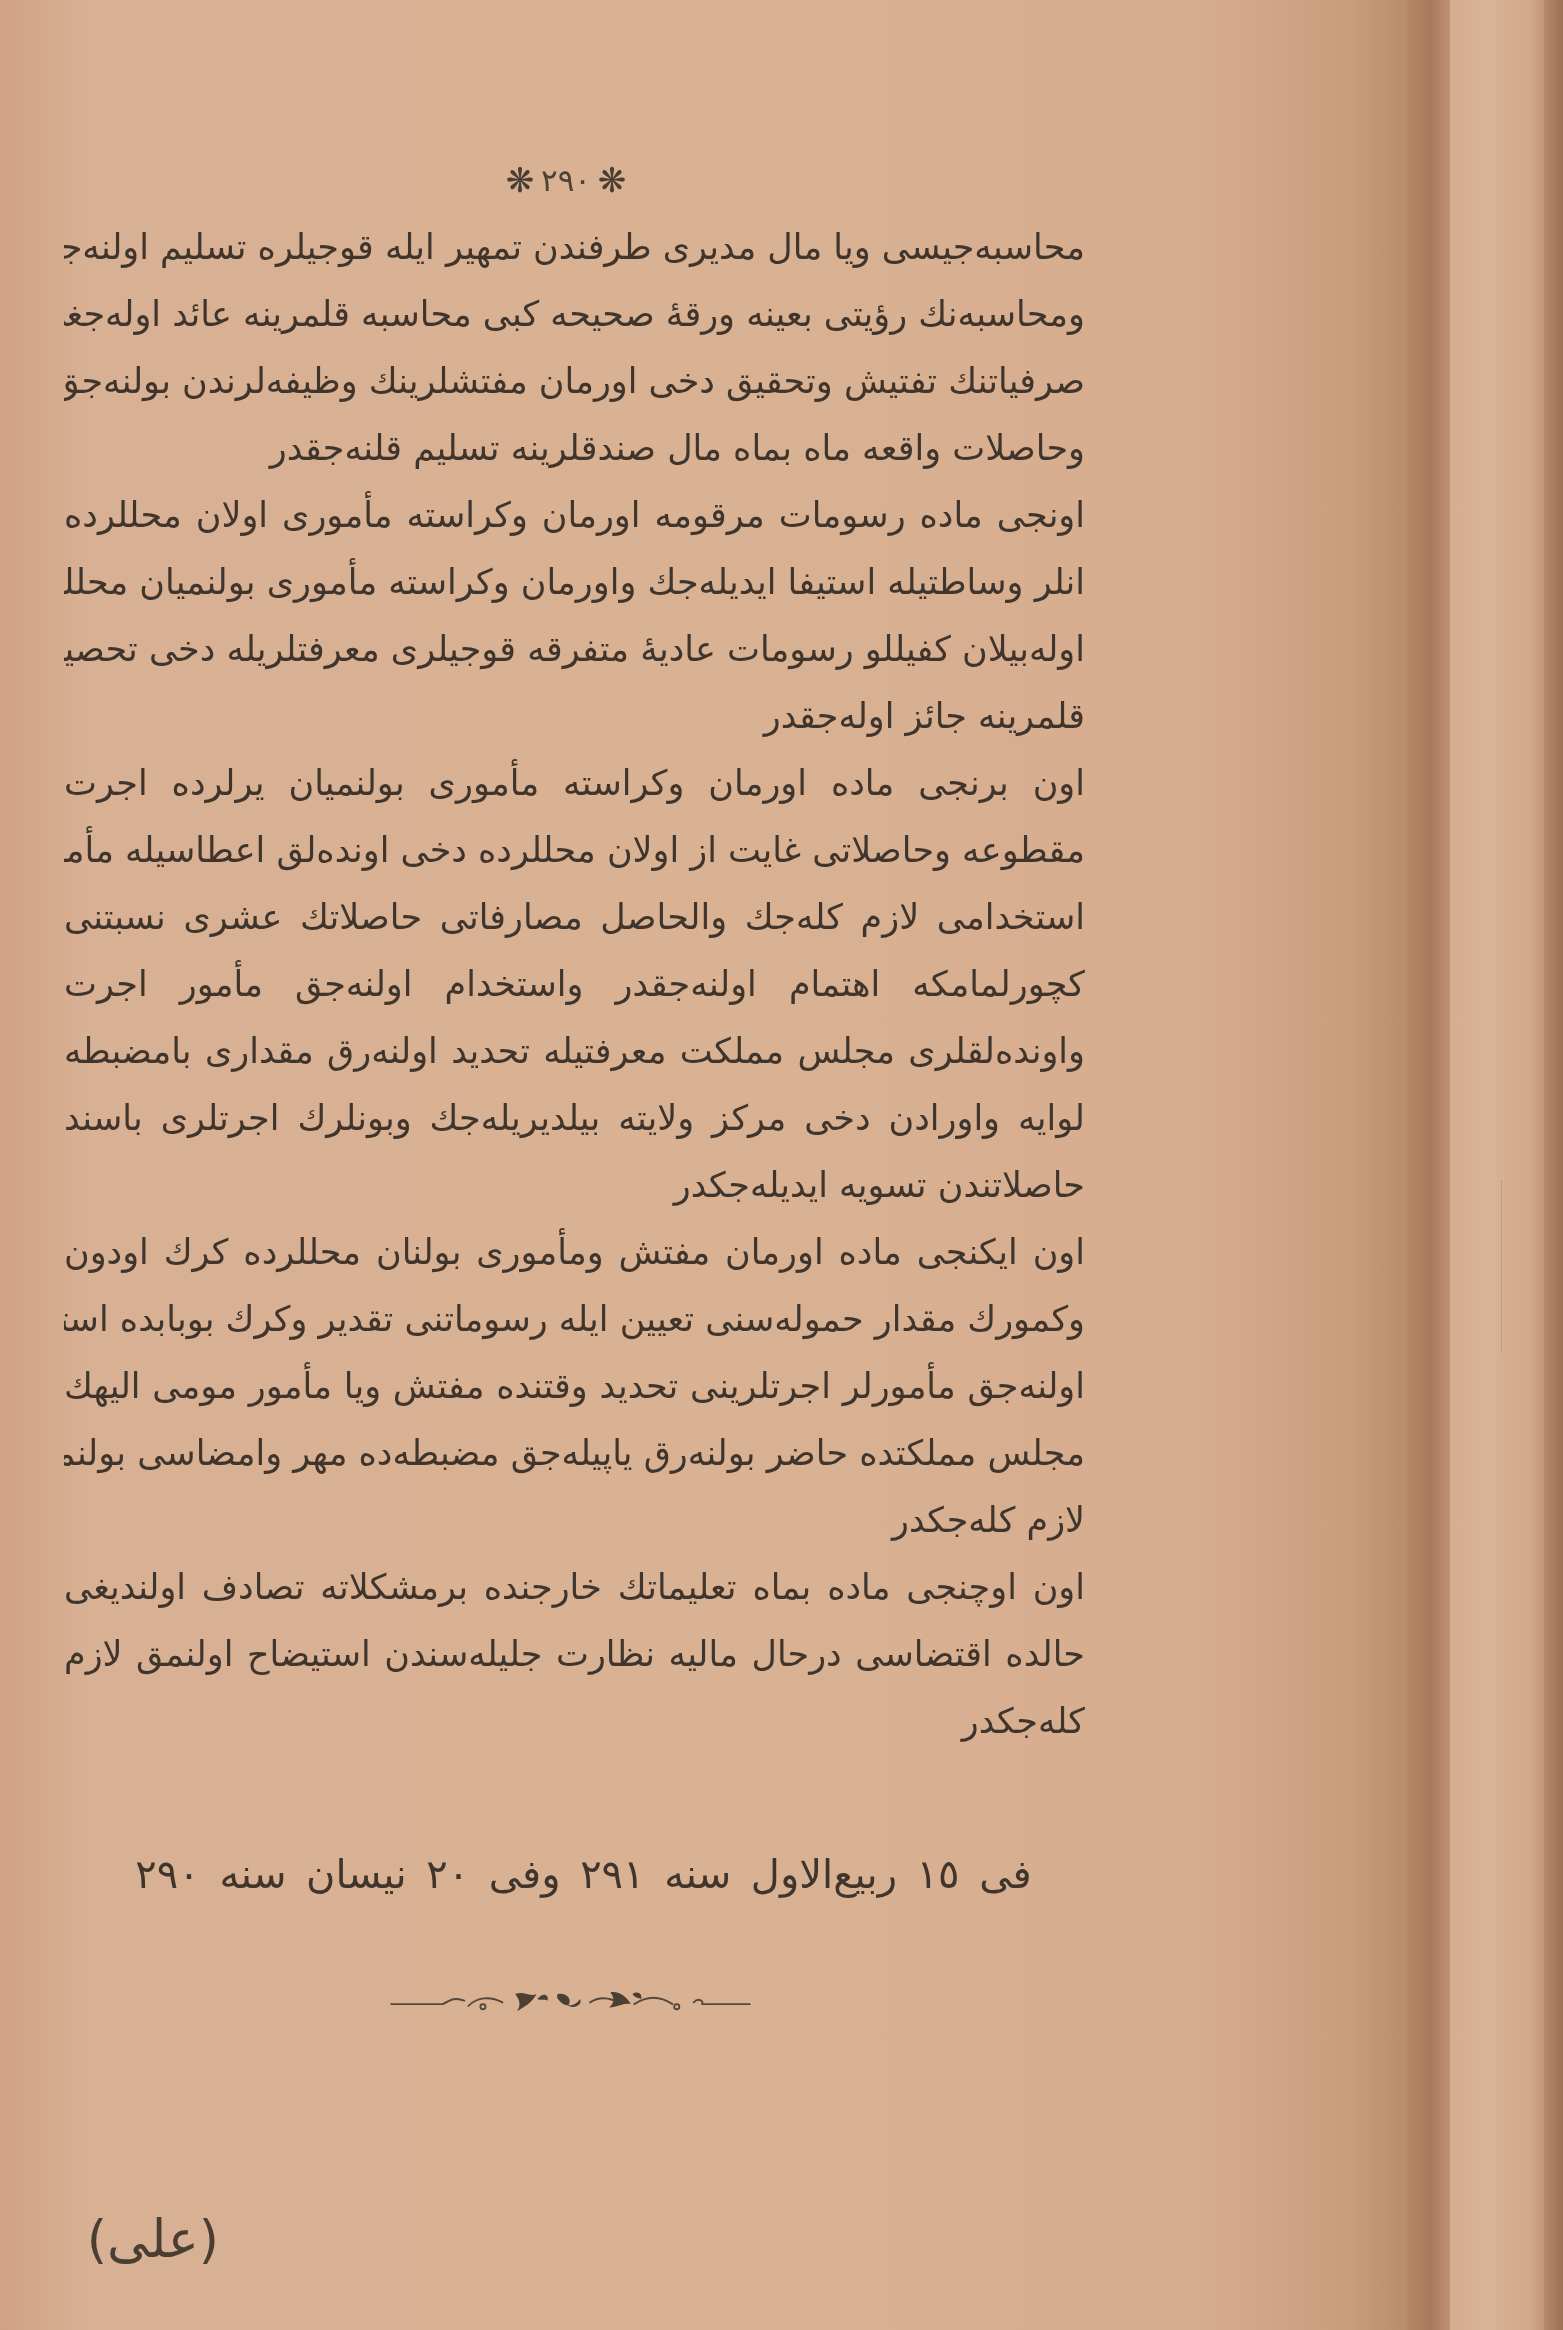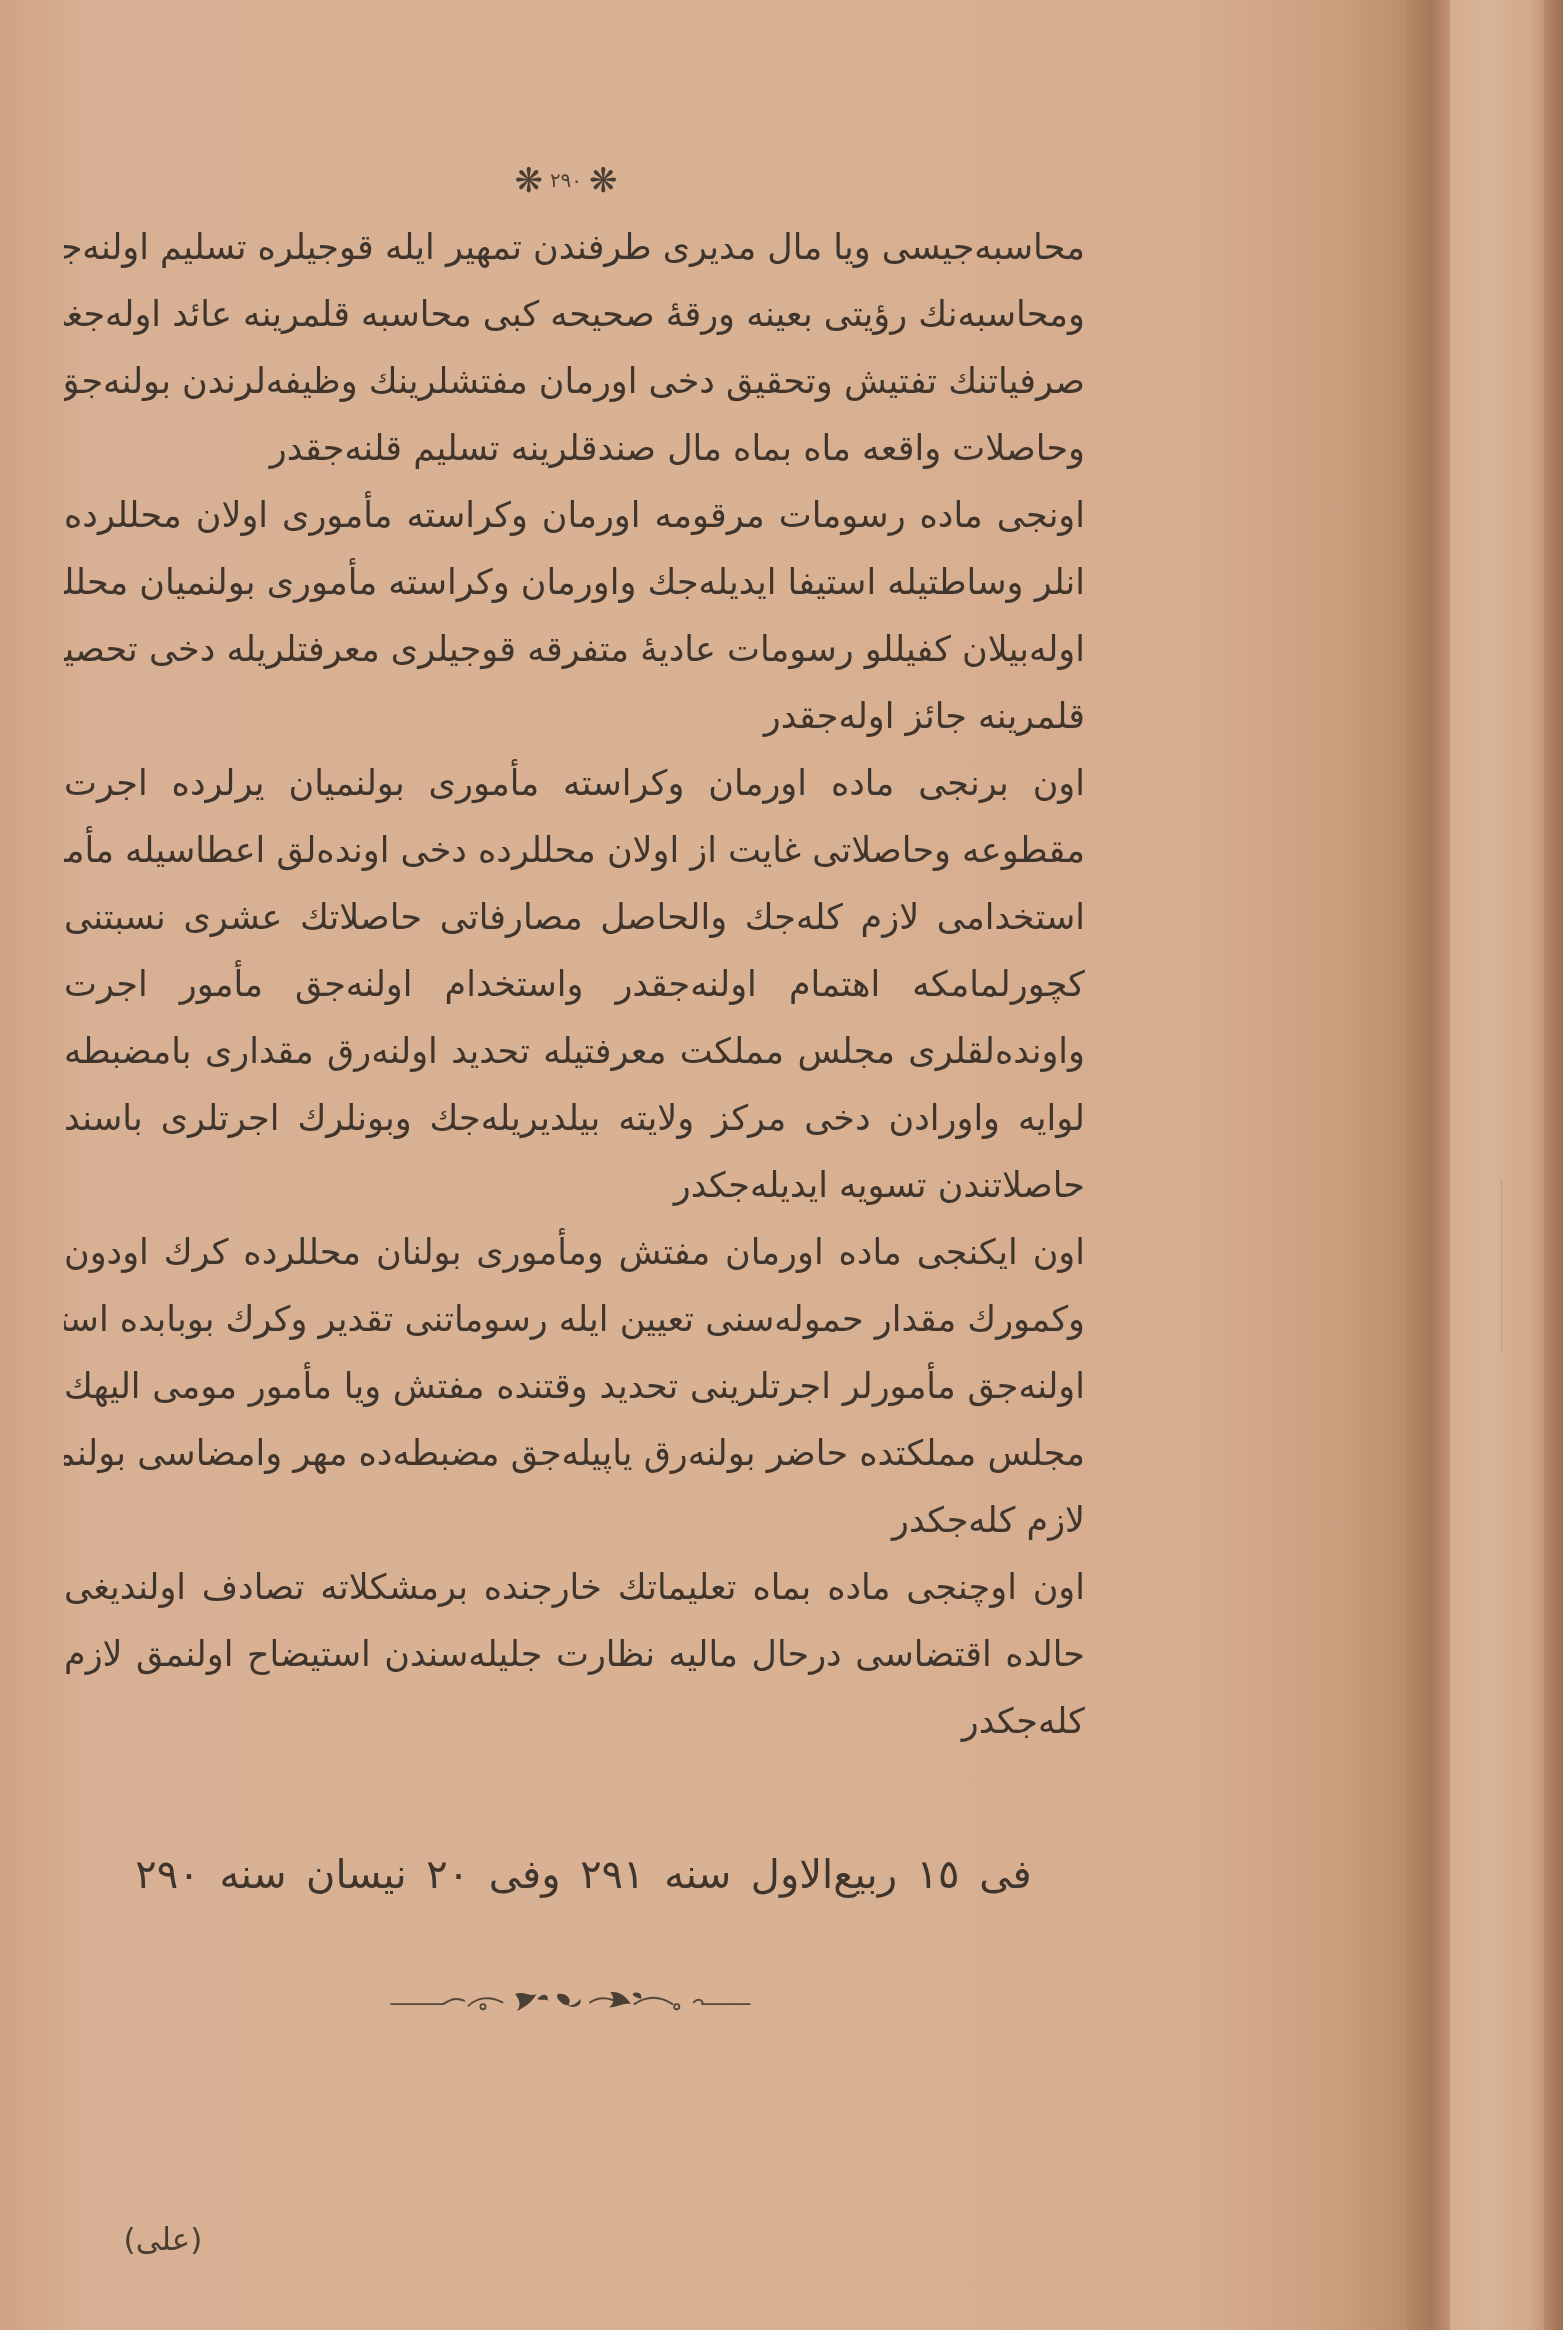--- a/index.html
+++ b/index.html
@@ -66,21 +66,21 @@
     justify-content: center;
     gap: 6.9px;
     color: #4e4236;
   }
   .header .orn {
     font-size: 34px;
     line-height: 1;
     color: #4a3d32;
   }
   .header .num {
-    font-size: 20px;
+    font-size: 31px;
     font-family: "DejaVu Sans", sans-serif;
     direction: rtl;
   }
   .text-col {
     position: absolute;
     left: 64px;
     top: 214px;
     width: 1021px;
     direction: rtl;
     color: #3f352c;
@@ -120,21 +120,21 @@
   }
   .signature {
     position: absolute;
     left: 107px;
     top: 2205px;
     width: 112px;
     height: 69px;
     direction: rtl;
     color: #4a3e33;
     font-family: "DejaVu Sans", sans-serif;
-    font-size: 31px;
+    font-size: 52px;
     line-height: 69px;
     text-align: center;
   }
 </style>
 </head>
 <body>
 
 <div class="page">
 
   <div class="header">

